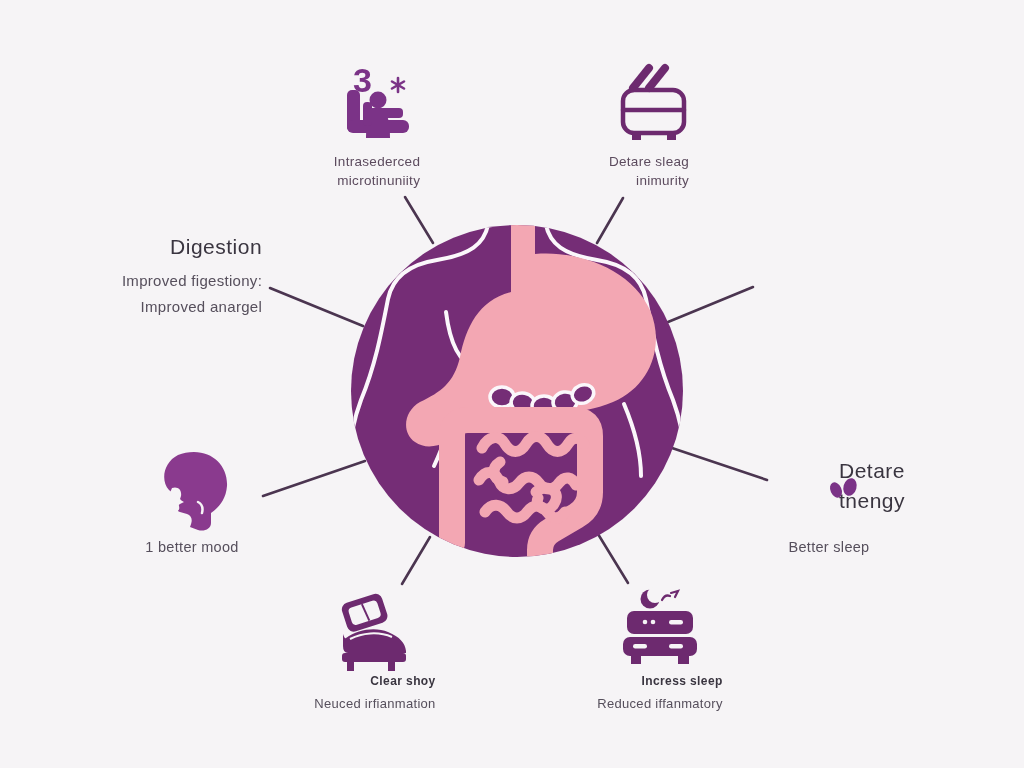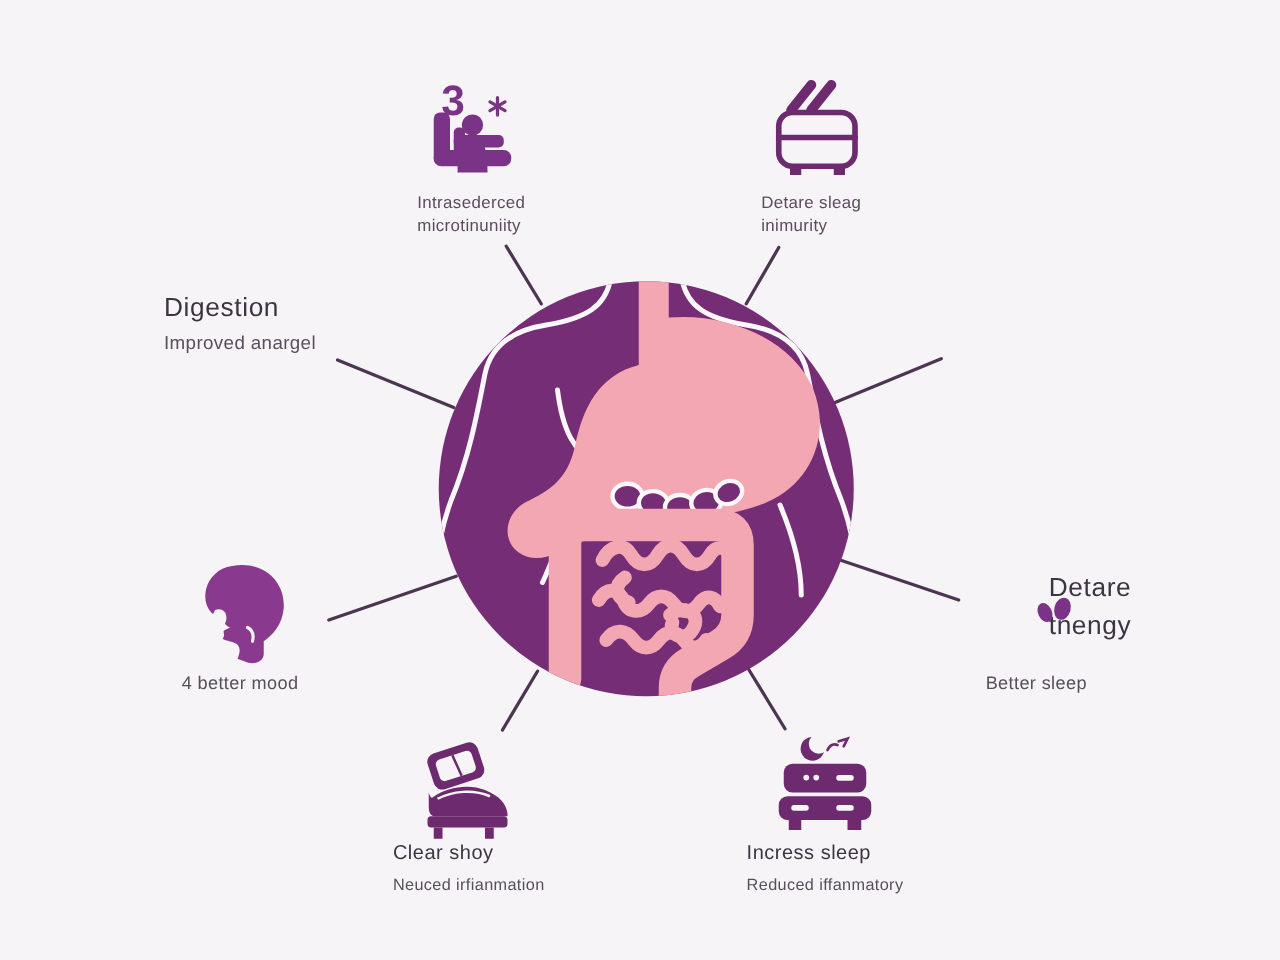--- a/index.html
+++ b/index.html
@@ -1,25 +1,25 @@
 <!DOCTYPE html>
 <html style="--bg: #f6f4f6; --circle-purple: #752d76; --organ-pink: #f3a7b3; --body-line-white: #fbf7fb; --icon-violet: #7b3387; --icon-dark-purple: #6d2a6f; --head-purple: #8a3a8e; --line-color: #4b3550; --title-color: #3a3540; --subtitle-color: #564f5c; --small-label-color: #5c4b5e;"><head>
 <meta charset="utf-8">
 <style>
   html,body{margin:0;padding:0;}
   body{width:1024px;height:768px;background:var(--bg,#f6f4f6);font-family:"Liberation Sans",sans-serif;}
   #canvas{position:relative;width:1024px;height:768px;overflow:hidden;background:var(--bg,#f6f4f6);}
   svg{display:block;}
   .abs{position:absolute;}
-  .label{position:absolute;transform:translateX(-50%);text-align:left;white-space:nowrap;}
+  .label{position:absolute;transform:translateX(-50%);text-align:right;white-space:nowrap;}
   .node-title{font-size:21px;font-weight:500;color:var(--title-color,#3a3540);letter-spacing:.5px;line-height:30px;}
   .node-sub{font-size:15px;color:var(--subtitle-color,#564f5c);line-height:26px;letter-spacing:.3px;}
   .small-caption{font-size:13.5px;color:var(--small-label-color,#5c4b5e);line-height:19px;letter-spacing:.3px;}
   .mid-caption{font-size:14.5px;color:var(--subtitle-color,#564f5c);letter-spacing:.3px;}
-  .btitle{font-size:16px;font-weight:400;color:var(--title-color,#3a3540);letter-spacing:.4px;}
+  .btitle{font-size:12px;font-weight:700;color:var(--title-color,#3a3540);letter-spacing:.4px;}
   .bsub{font-size:13px;color:var(--subtitle-color,#564f5c);letter-spacing:.3px;}
 </style>
 </head>
 <body>
 
 <div id="canvas">
 
   <svg class="abs" style="left:0;top:0" width="1024" height="768" viewBox="0 0 1024 768">
     <defs>
       <clipPath id="circClip">
@@ -163,25 +163,26 @@
     <div>microtinuniity</div>
   </div>
 
   <div class="label small-caption" style="left:649px;top:152px">
     <div>Detare sleag</div>
     <div>inimurity</div>
   </div>
 
   <div class="label" style="left:192px;top:232px">
     <div class="node-title">Digestion</div>
+    <div class="node-sub" style="margin-top:6px">Improved figestiony:</div>
     <div class="node-sub">Improved anargel</div>
   </div>
 
 
-  <div class="label mid-caption" style="left:192px;top:539px">4 better mood</div>
+  <div class="label mid-caption" style="left:192px;top:539px">1 better mood</div>
 
   <div class="label" style="left:872px;top:456px">
     <div class="node-title">Detare</div>
     <div class="node-title">tnengy</div>
   </div>
   <div class="label mid-caption" style="left:829px;top:539px">Better sleep</div>
 
   <div class="label" style="left:375px;top:674px">
     <div class="btitle">Clear shoy</div>
     <div class="bsub" style="margin-top:8px">Neuced irfianmation</div>

